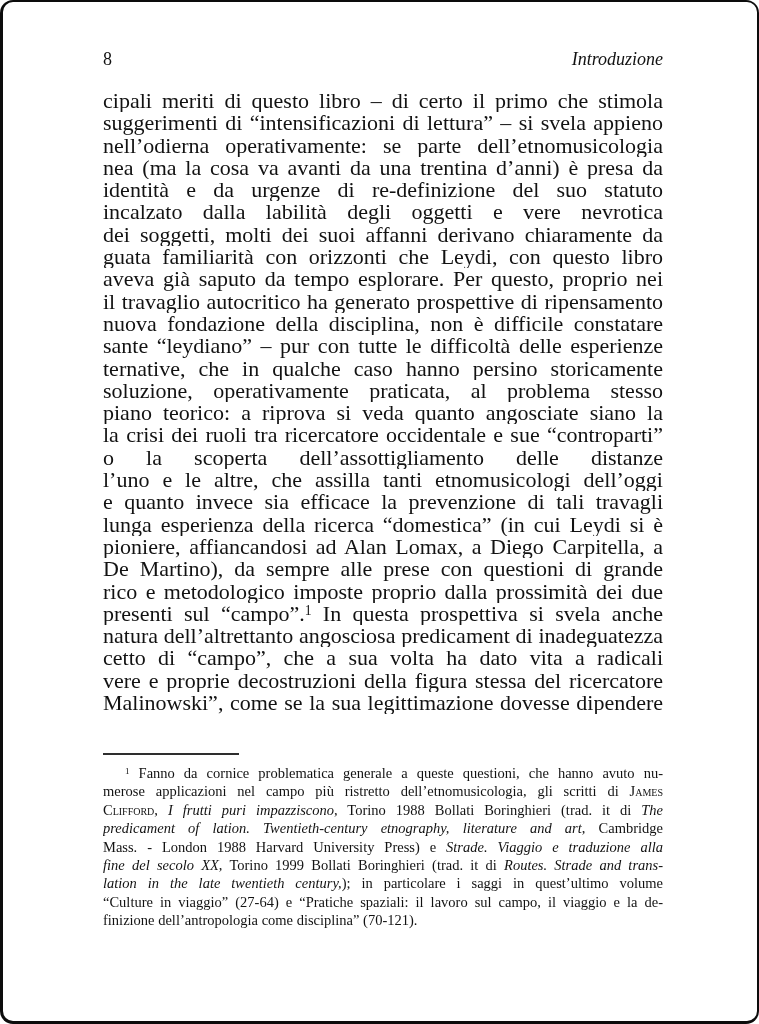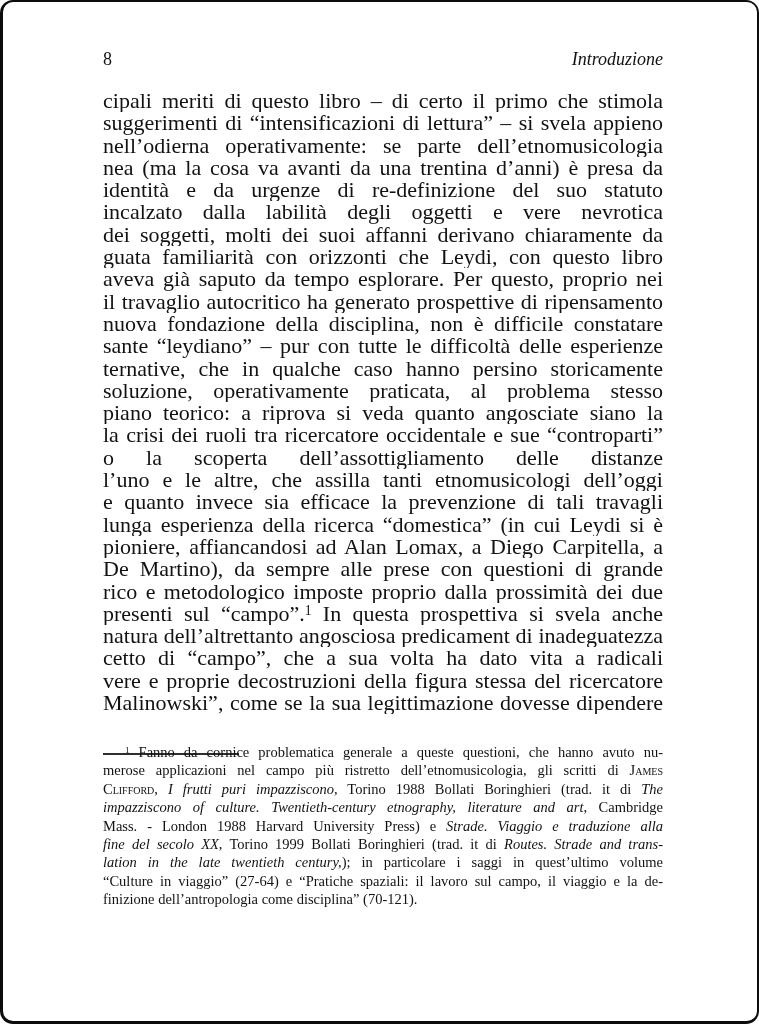--- a/index.html
+++ b/index.html
@@ -50,21 +50,21 @@
     position: absolute;
     left: 100px;
     top: 751px;
     width: 136px;
     height: 2px;
     background: #2e2e2e;
   }
   .footnote-text {
     position: absolute;
     left: 100px;
-    top: 741px;
+    top: 762px;
     width: 560px;
     font-size: 14.5px;
   }
   .footnote-text .tline {
     height: 18.4px;
     line-height: 18.4px;
     overflow: hidden;
   }
   .tline {
     text-align: justify;
@@ -123,21 +123,21 @@
         <div class="tline"><span>vere e proprie decostruzioni della figura stessa del ricercatore “alla</span></div>
         <div class="tline"><span>Malinowski”, come se la sua legittimazione dovesse dipendere dalla</span></div>
       </div>
 
     <div class="footnote-rule"></div>
 
     <div class="footnote-text" id="footnote-lines">
         <div class="tline indent"><span class="sup">1</span><span> Fanno da cornice problematica generale a queste questioni, che hanno avuto nu-</span></div>
         <div class="tline"><span>merose applicazioni nel campo più ristretto dell’etnomusicologia, gli scritti di </span><span class="sc">James</span></div>
         <div class="tline"><span class="sc">Clifford</span><span>, </span><span class="i">I frutti puri impazziscono</span><span>, Torino 1988 Bollati Boringhieri (trad. it di </span><span class="i">The</span></div>
-        <div class="tline"><span class="i">impazziscono of culture. Twentieth-century etnography, literature and art</span><span>, Cambridge</span></div>
+        <div class="tline"><span class="i">predicament of lation. Twentieth-century etnography, literature and art</span><span>, Cambridge</span></div>
         <div class="tline"><span>Mass. - London 1988 Harvard University Press) e </span><span class="i">Strade. Viaggio e traduzione alla</span></div>
         <div class="tline"><span class="i">fine del secolo XX</span><span>, Torino 1999 Bollati Boringhieri (trad. it di </span><span class="i">Routes. Strade and trans-</span></div>
         <div class="tline"><span class="i">lation in the late twentieth century,</span><span>); in particolare i saggi in quest’ultimo volume</span></div>
         <div class="tline"><span>“Culture in viaggio” (27-64) e “Pratiche spaziali: il lavoro sul campo, il viaggio e la de-</span></div>
         <div class="tline lastline"><span>finizione dell’antropologia come disciplina” (70-121).</span></div>
       </div>
 
   </div>
 </div>
 

